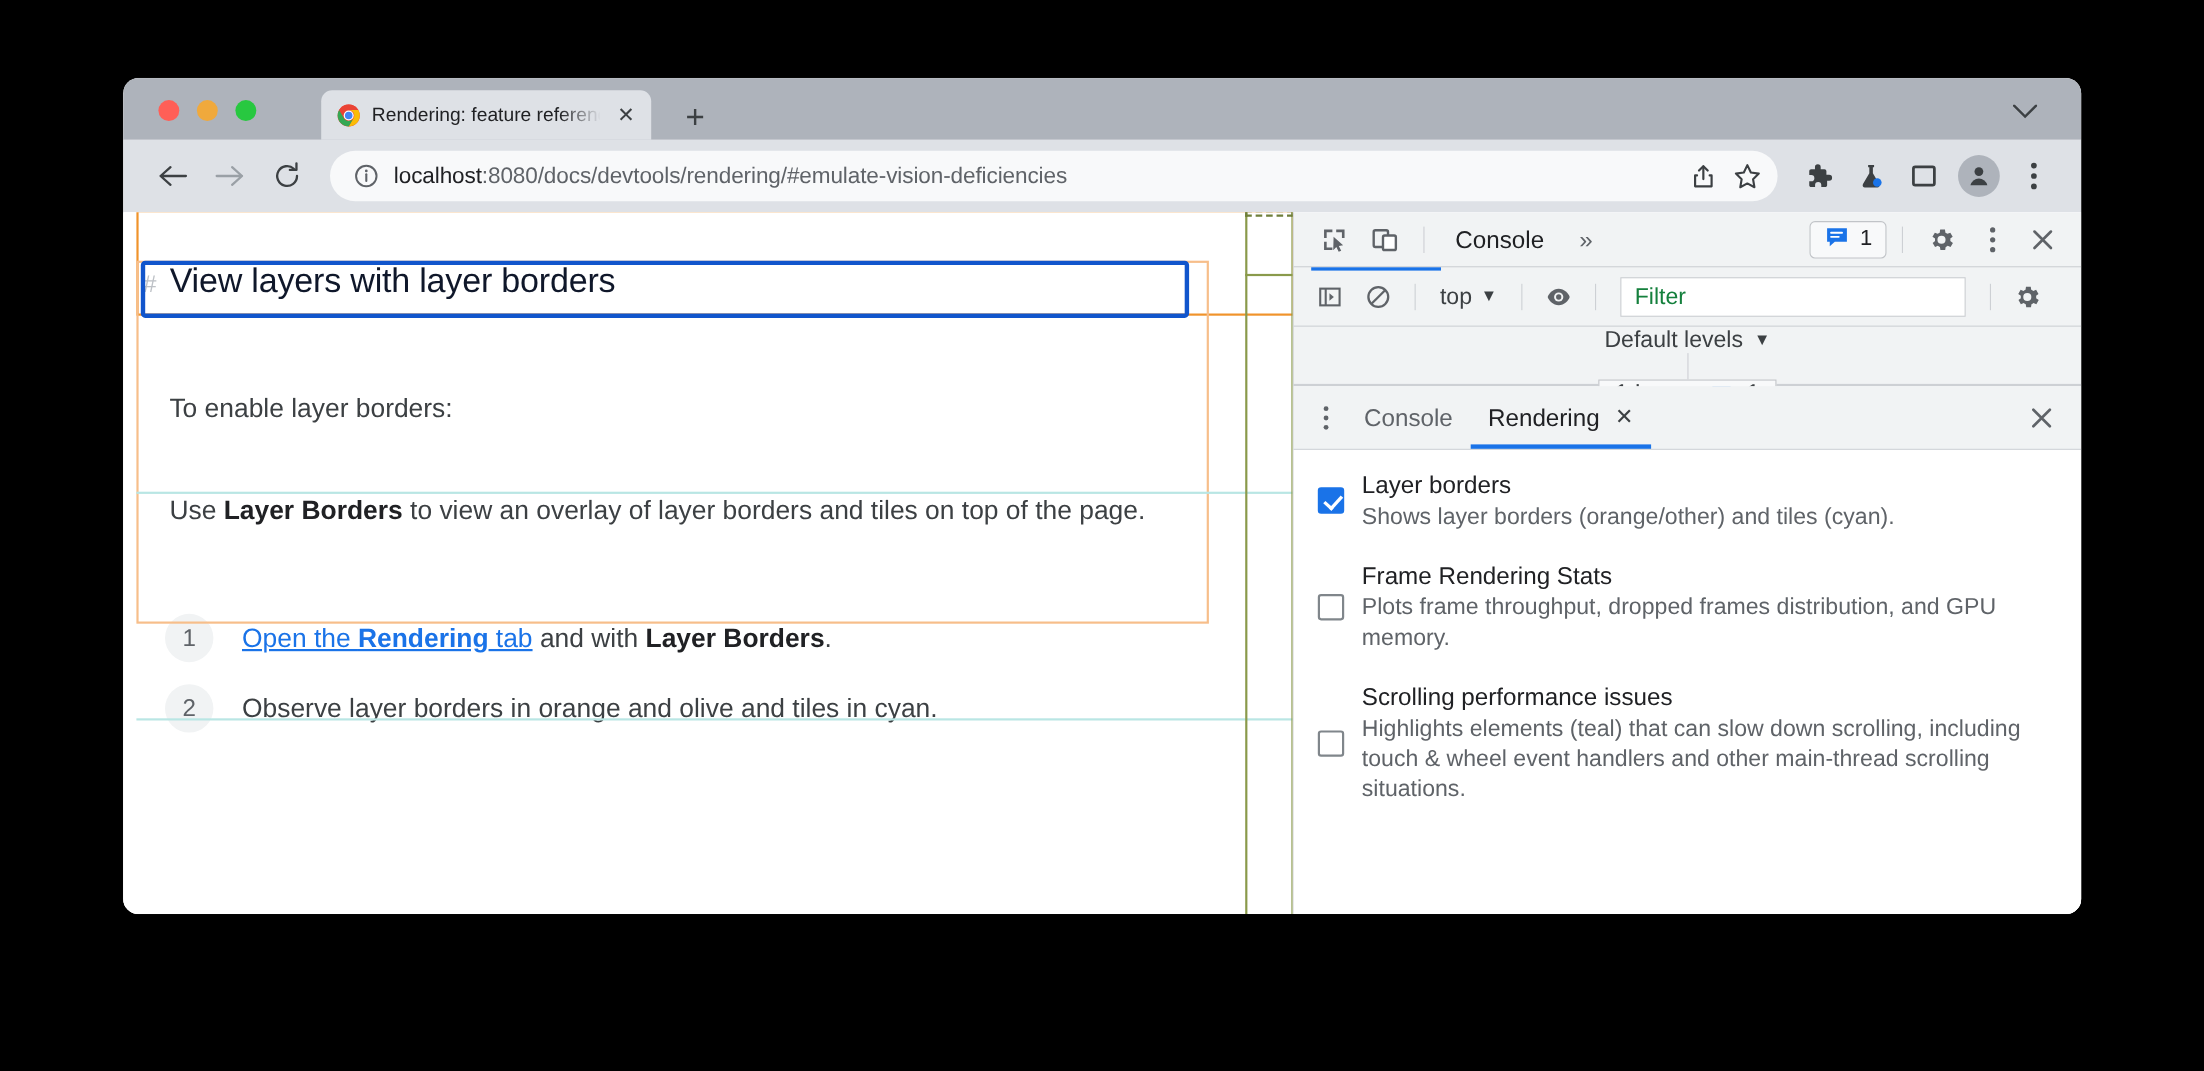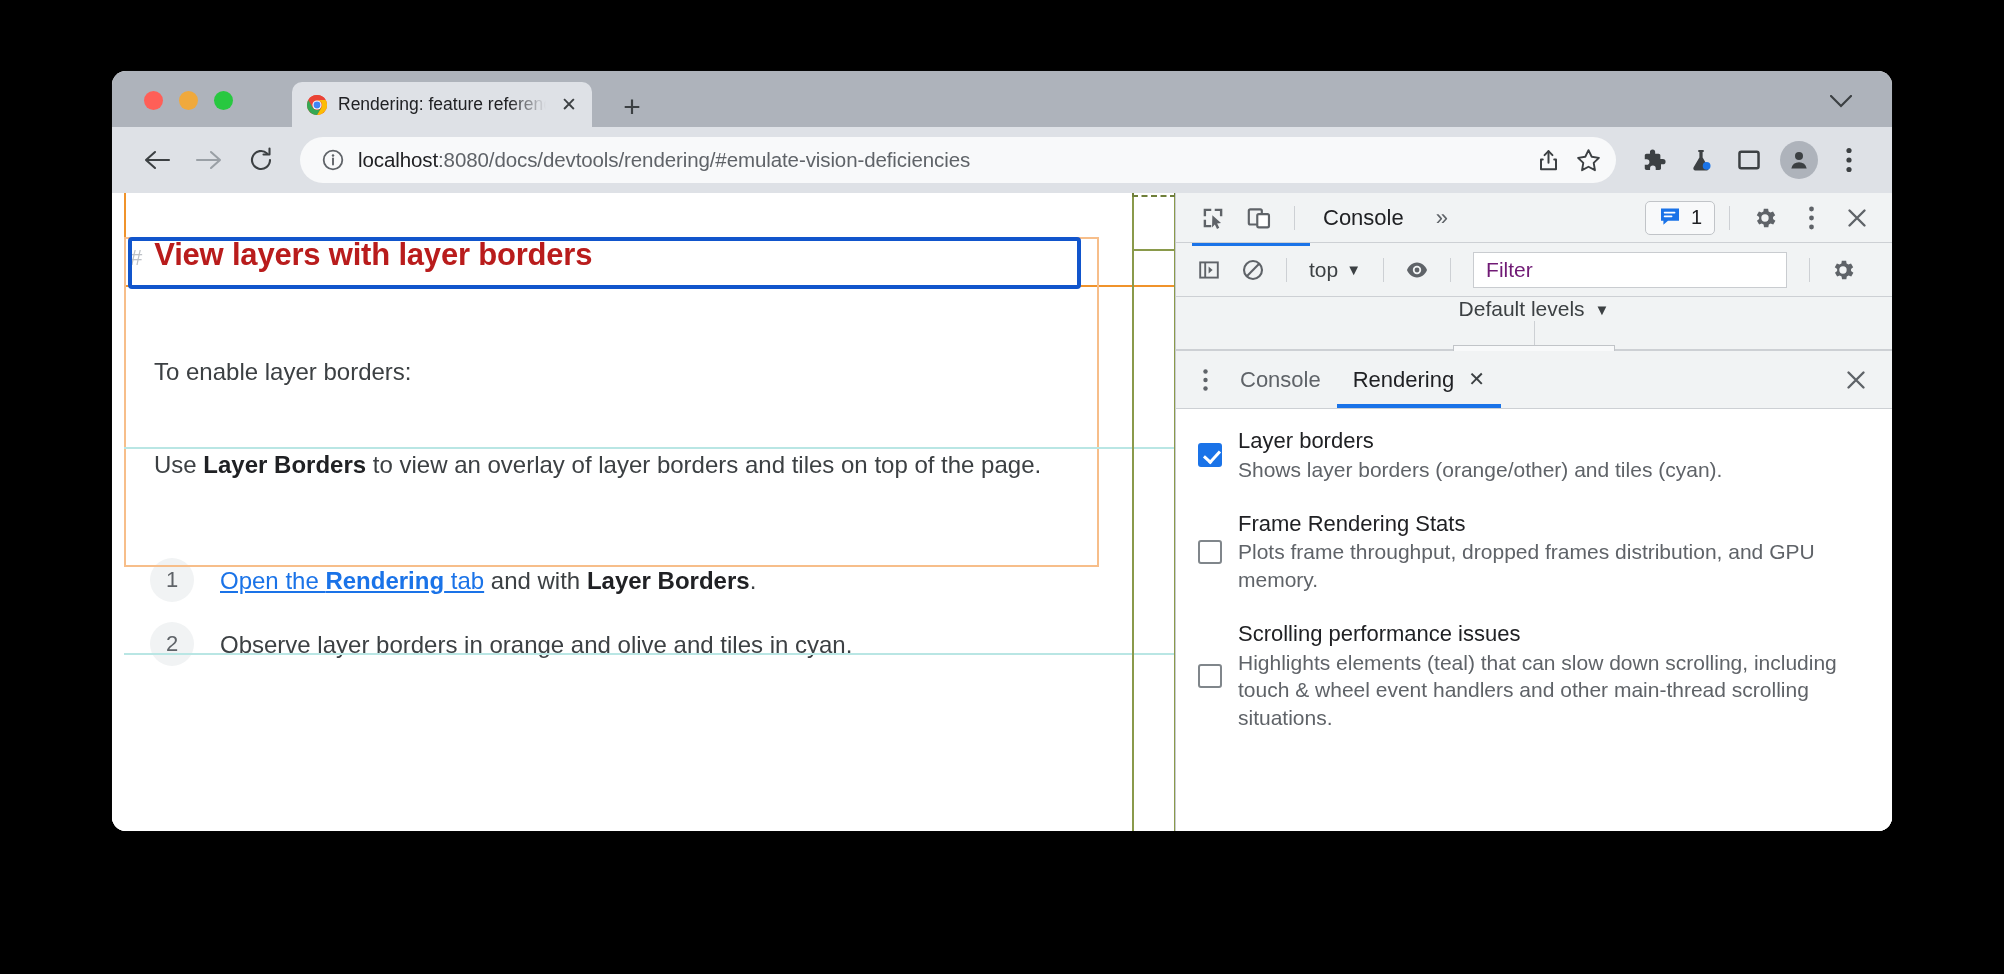--- a/index.html
+++ b/index.html
@@ -137,21 +137,21 @@
   #page-content {
     position: absolute; inset: 0;
     padding: 0;
   }
   .heading-row {
     margin: 36px 0 0 0;
     padding: 8px 0 12px 18px;
     display: flex; align-items: baseline; gap: 12px;
   }
   .hash { color: #bdc1c6; font-size: 22px; }
-  .heading-text { font-size: 31px; color: #b91c1c; font-weight: 700; letter-spacing: -0.2px; }
+  .heading-text { font-size: 31px; color: #0f172a; font-weight: 400; letter-spacing: -0.2px; }
 
   .para {
     font-size: 24px; line-height: 1.72;
     color: #3c4043;
     padding: 0 20px 0 42px;
     max-width: 1000px;
   }
   .para b { color: #202124; font-weight: 700; }
   #para-1 { margin-top: 52px; }
   #para-2 { margin-top: 66px; }
@@ -231,21 +231,21 @@
   #dt-filter-toolbar::before{
     content:''; position:absolute; left:16px; top:0; width:118px; height:3px; background:#1a73e8;
   }
   #context-selector {
     display: flex; align-items: center; gap: 8px;
     font-size: 21px; color: #3c4043; padding: 0 10px;
   }
   #filter-input {
     flex: 1; height: 36px; margin: 0 10px;
     background: #ffffff; border: 1px solid #c9ccd0;
-    font-size: 21px; color: #701a75;
+    font-size: 21px; color: #15803d;
     display: flex; align-items: center; padding: 0 12px;
     min-width: 0;
   }
 
   #dt-levels-toolbar {
     height: 54px; padding: 0 16px; gap: 0;
     border-bottom: 2px solid #cdd0d4;
     flex-direction: column;
   }
   #levels-dd { font-size: 21px; color: #3c4043; display: flex; align-items: center; gap: 10px; }

